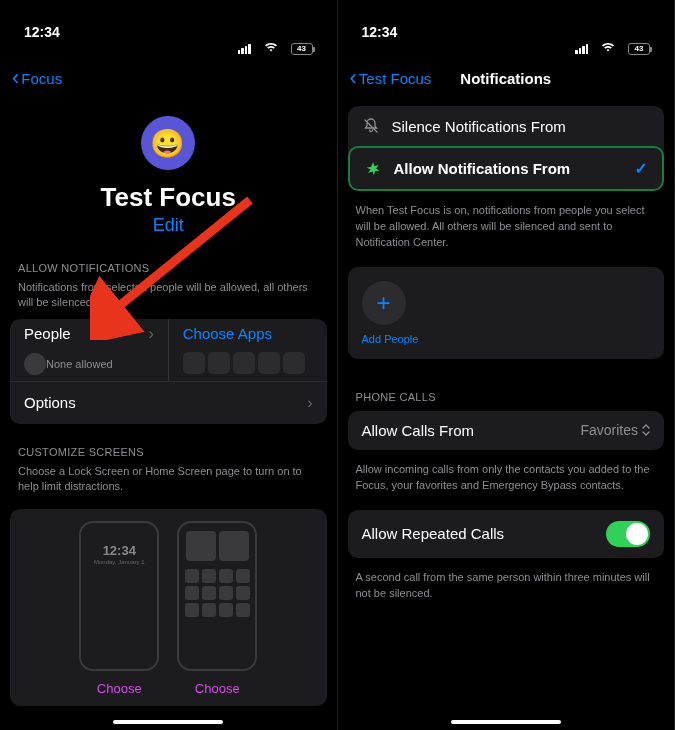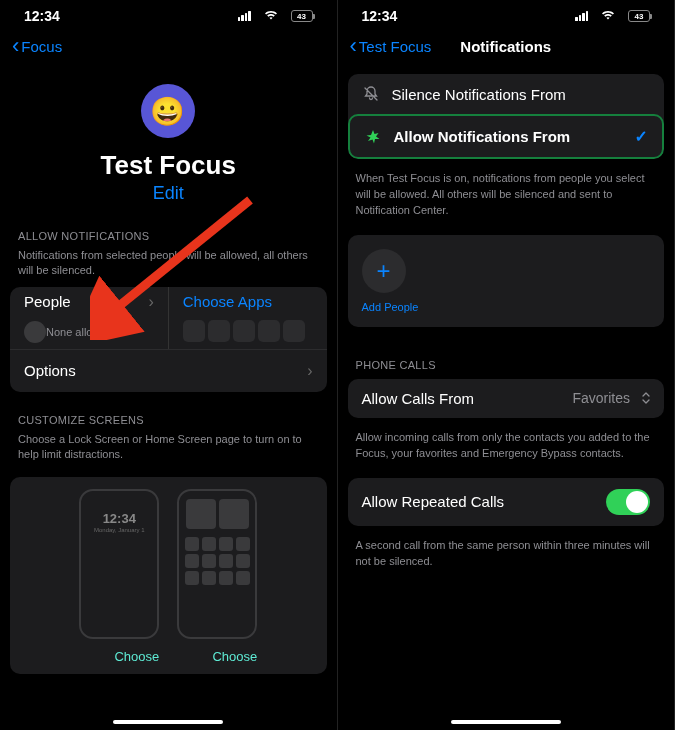--- a/index.html
+++ b/index.html
@@ -22,21 +22,21 @@
   }
   
   .status-bar {
     display: flex;
     justify-content: space-between;
     align-items: center;
     padding: 8px 24px 4px 24px;
     font-size: 14px;
     font-weight: 600;
   }
-  .status-right { display: flex; align-items: center; gap: 13px; }
+  .status-right { display: flex; align-items: center; gap: 13px; margin-top: 33px; }
   .signal-bars { display: flex; align-items: flex-end; gap: 1px; }
   .bar { width: 2.5px; background: #fff; border-radius: 0.5px; }
   .bar.b1 { height: 4px; } .bar.b2 { height: 6px; } .bar.b3 { height: 8px; } .bar.b4 { height: 10px; }
   .wifi { font-size: 13px; }
   .battery {
     display: flex; align-items: center;
     border: 1px solid #888; border-radius: 3px;
     width: 22px; height: 12px; position: relative;
     font-size: 8px; font-weight: 700; justify-content: center;
   }
@@ -120,21 +120,21 @@
   .thumb-shell {
     width: 80px; height: 150px; border: 2px solid #3a3a3c; border-radius: 14px;
     padding: 6px; display: flex; flex-direction: column;
   }
   .lock-time { text-align: center; font-size: 13px; color: #888; margin-top: 14px; font-weight: 600; }
   .lock-date { text-align: center; font-size: 6px; color: #666; margin-top: 1px; }
   .hs-grid { display: grid; grid-template-columns: repeat(4, 14px); gap: 3px; margin: 4px auto 0; justify-content:center;}
   .hs-widget-row { display:flex; gap:3px; margin: 2px auto 4px; justify-content:center;}
   .hs-widget { width:30px; height:30px; background:#3a3a3c; border-radius:4px; }
   .hs-icon { width: 14px; height: 14px; background: #3a3a3c; border-radius: 3px; }
-  .thumb-label { text-align: right; color: #5eead4; font-size: 13px; margin-top: 10px; }
+  .thumb-label { text-align: center; color: #d946ef; font-size: 13px; margin-top: 10px; }
 
   .home-indicator {
     position: absolute; bottom: 6px; left: 50%; transform: translateX(-50%);
     width: 110px; height: 4px; background: #fff; border-radius: 3px;
   }
 
   
   .r-card { background: #1c1c1e; margin: 10px 10px 0 10px; border-radius: 10px; overflow: hidden; }
   .r-row {
     display: flex; align-items: center; padding: 11px 14px; gap: 12px;
@@ -155,21 +155,21 @@
     background: #1c1c1e; margin: 14px 10px 0 10px; border-radius: 10px;
     padding: 14px;
   }
   .add-circle {
     width: 44px; height: 44px; border-radius: 50%; background: #2c2c2e;
     display: flex; align-items: center; justify-content: center;
     color: #0a84ff; font-size: 24px; font-weight: 300;
   }
   .add-label { color: #0a84ff; font-size: 11px; margin-top: 8px; }
 
-  .value-label { color: #8e8e93; font-size: 14px; display: flex; align-items: center; gap: 12px; }
+  .value-label { color: #8e8e93; font-size: 14px; display: flex; align-items: center; gap: 4px; }
   .updown { color: #8e8e93; font-size: 10px; line-height: 0.6; }
 
   .toggle {
     width: 44px; height: 26px; border-radius: 13px; background: #30d158;
     position: relative;
   }
   .toggle-knob {
     position: absolute; top: 2px; right: 2px; width: 22px; height: 22px;
     background: #fff; border-radius: 50%;
   }

